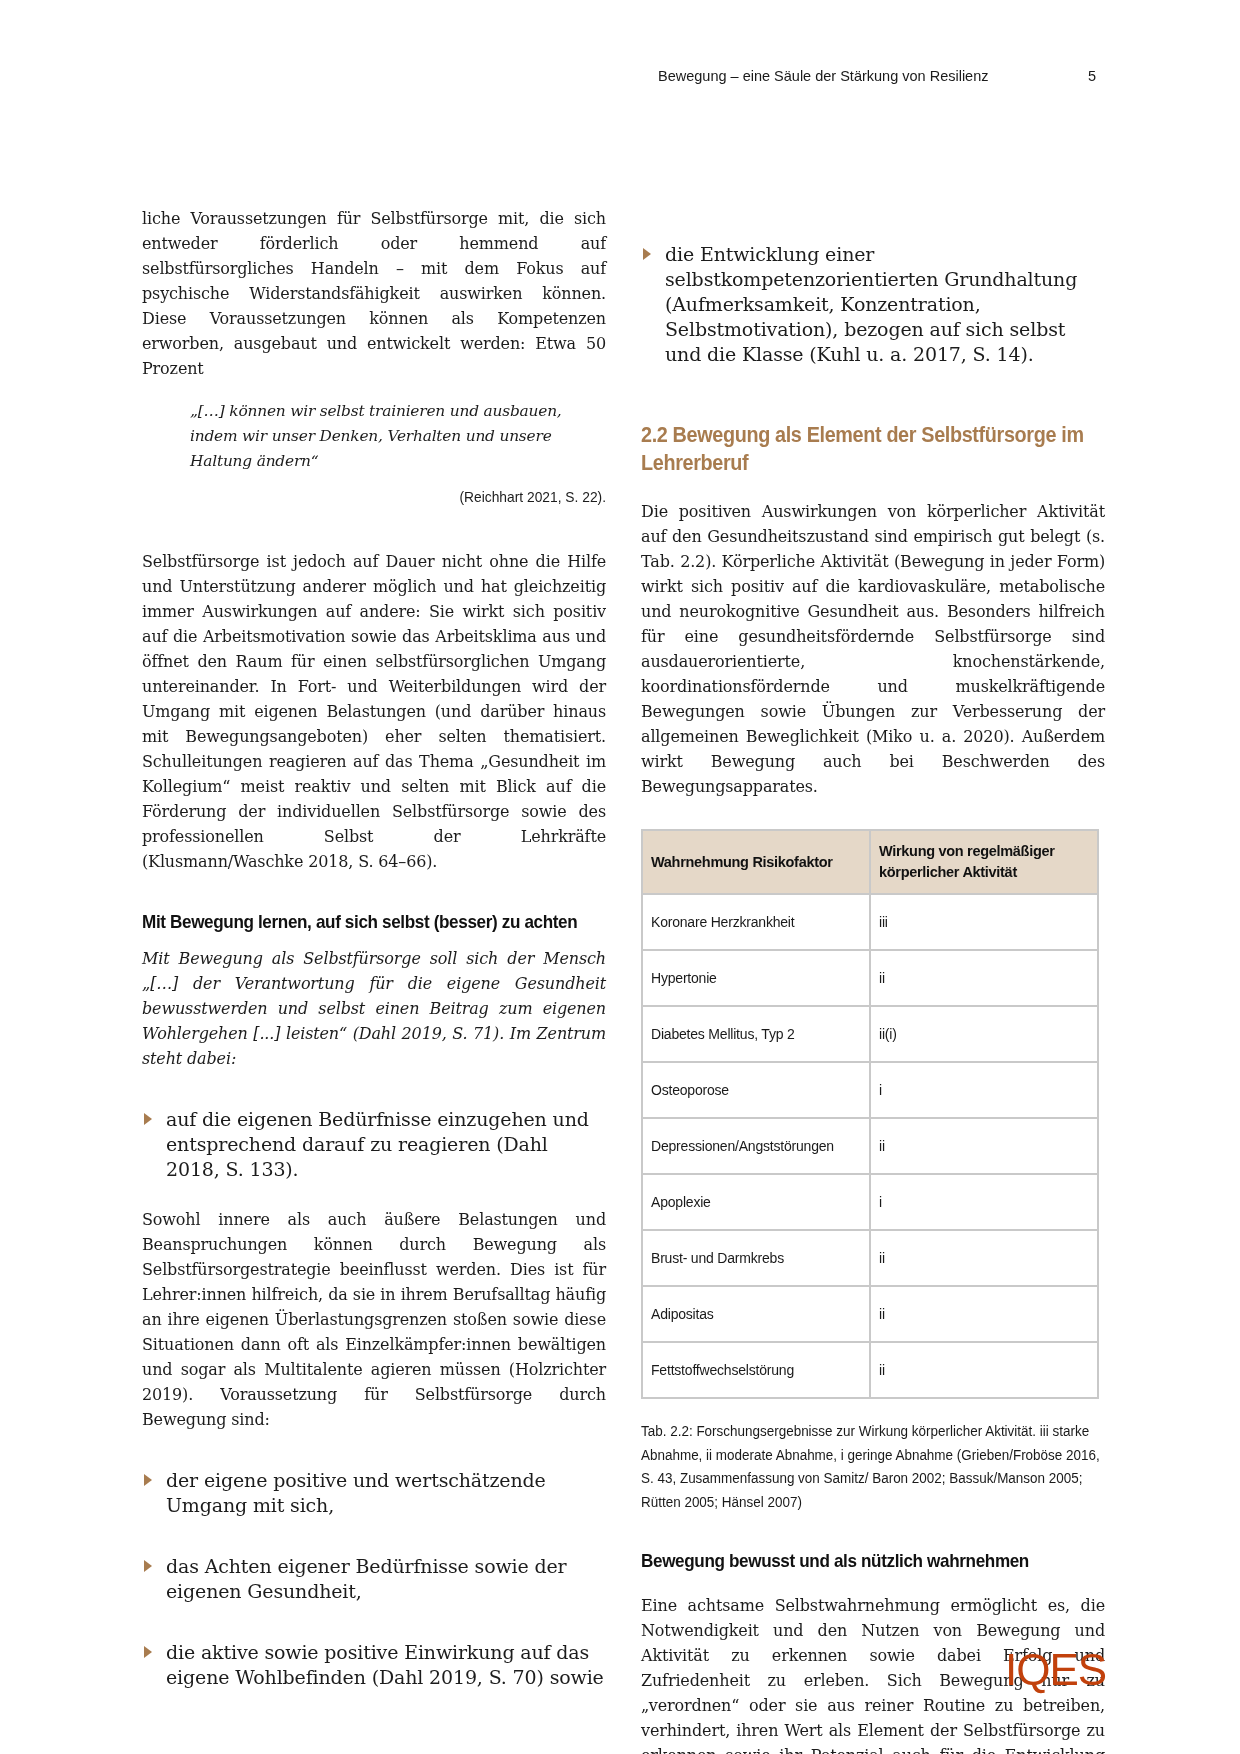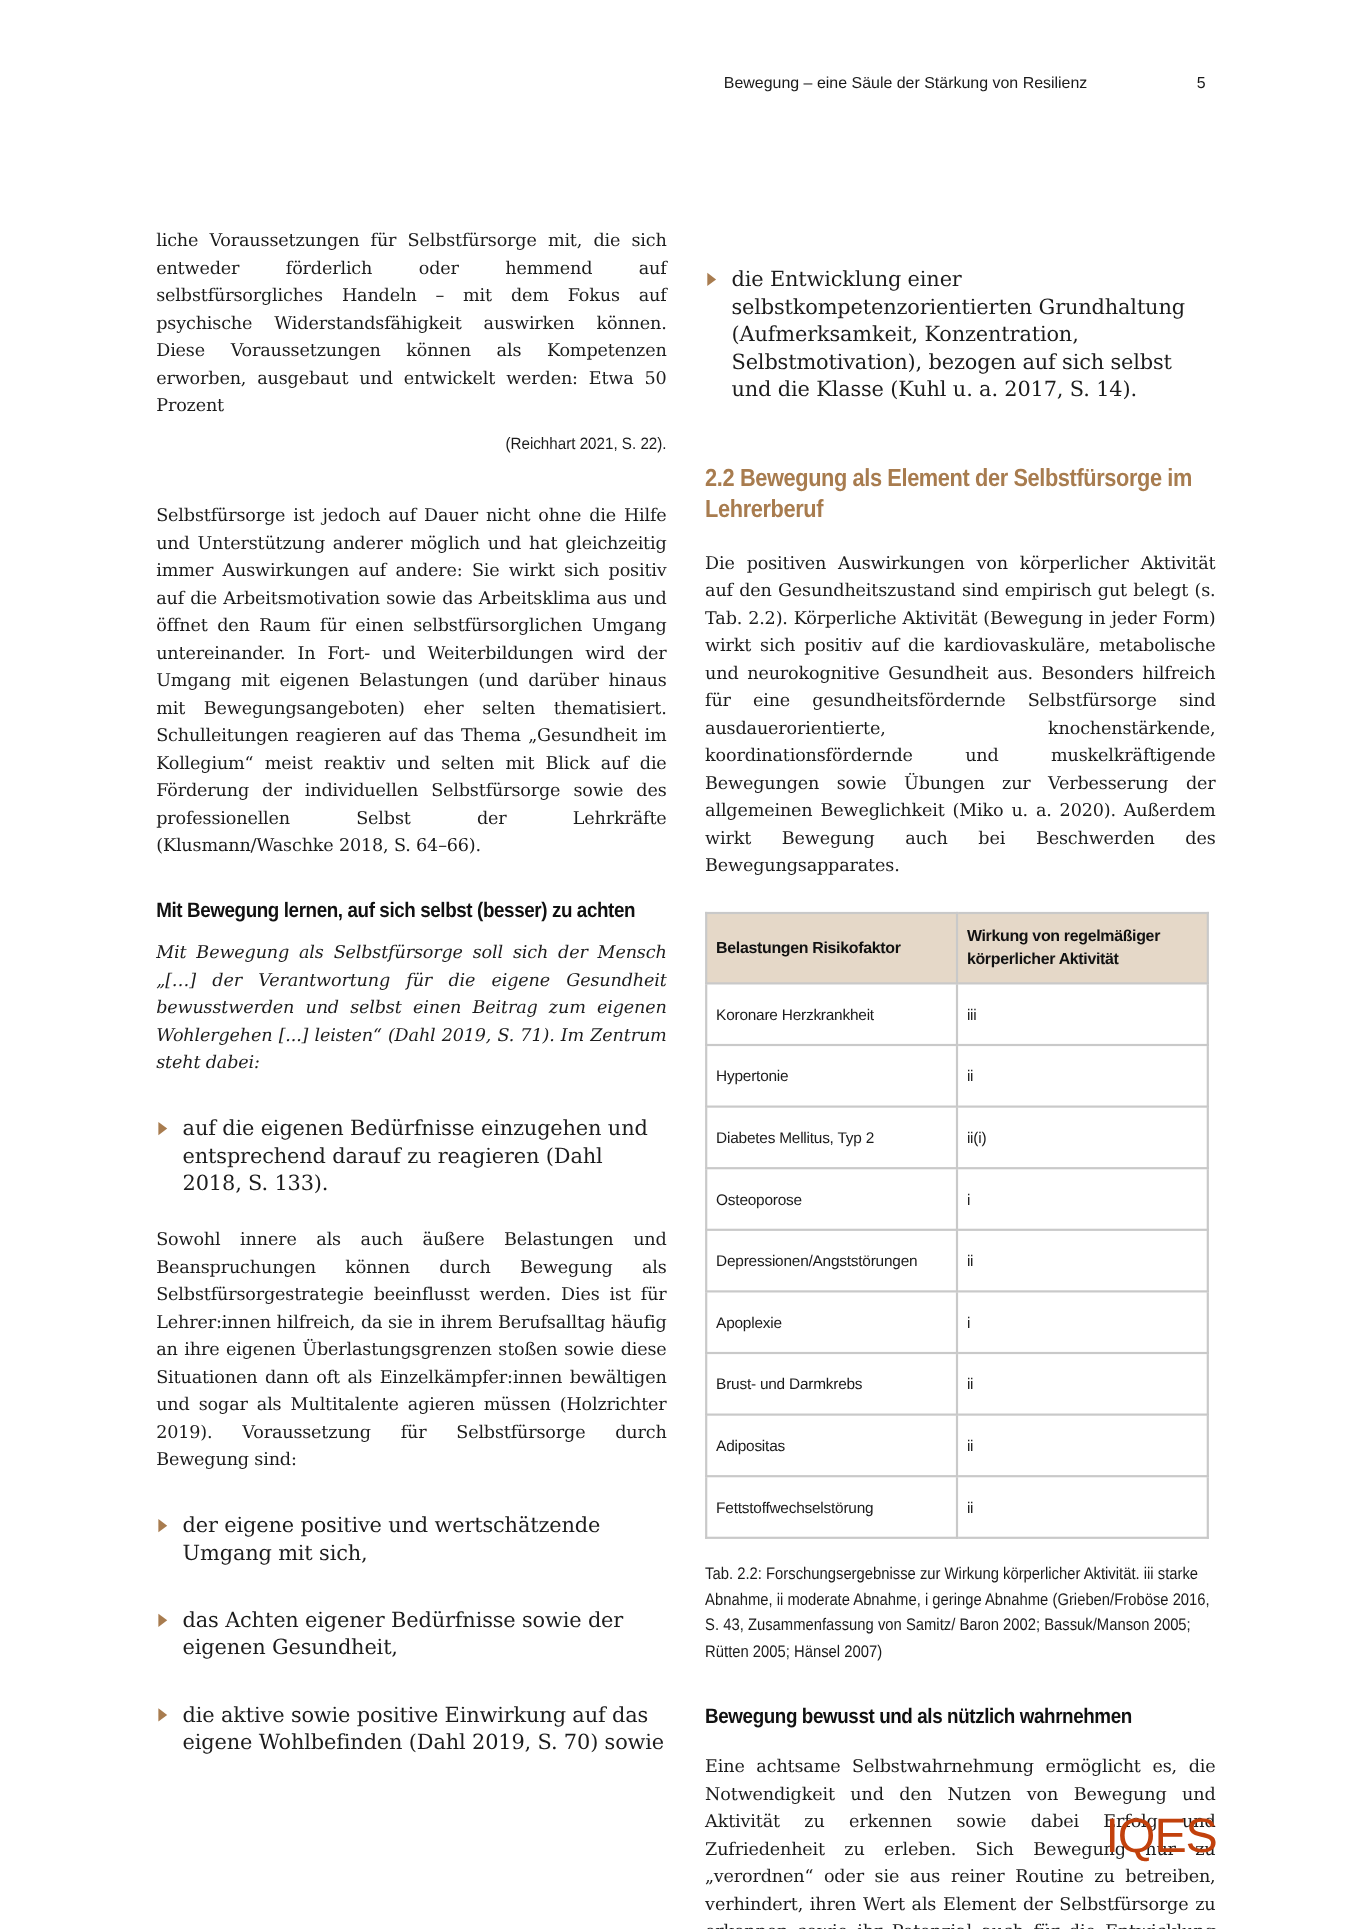--- a/index.html
+++ b/index.html
@@ -37,20 +37,21 @@
 <body>
 
 <div class="page">
 
   <div class="running-head">Bewegung – eine Säule der Stärkung von Resilienz</div>
   <div class="page-number">5</div>
 
   <div class="col col-left">
     <p class="body-text">liche Voraussetzungen für Selbstfürsorge mit, die sich entweder förderlich oder hemmend auf selbstfürsorgliches Handeln – mit dem Fokus auf psychische Widerstandsfähigkeit auswirken können. Diese Voraussetzungen können als Kompetenzen erworben, ausgebaut und entwickelt werden: Etwa 50 Prozent</p>
 
+    <p class="quote">„[…] können wir selbst trainieren und ausbauen, indem wir unser Denken, Verhalten und unsere Haltung ändern“</p>
     <p class="quote-src">(Reichhart 2021, S. 22).</p>
 
     <p class="body-text" style="margin-top:44px;">Selbstfürsorge ist jedoch auf Dauer nicht ohne die Hilfe und Unterstützung anderer möglich und hat gleichzeitig immer Auswirkungen auf andere: Sie wirkt sich positiv auf die Arbeitsmotivation sowie das Arbeitsklima aus und öffnet den Raum für einen selbstfürsorglichen Umgang untereinander. In Fort- und Weiterbildungen wird der Umgang mit eigenen Belastungen (und darüber hinaus mit Bewegungsangeboten) eher selten thematisiert. Schulleitungen reagieren auf das Thema „Gesundheit im Kollegium“ meist reaktiv und selten mit Blick auf die Förderung der individuellen Selbstfürsorge sowie des professionellen Selbst der Lehrkräfte (Klusmann/Waschke 2018, S. 64–66).</p>
 
     <h3 class="subhead" style="margin-top:36px;">Mit Bewegung lernen, auf sich selbst (besser) zu achten</h3>
 
     <p class="body-text" style="margin-top:12px;font-style:italic;">Mit Bewegung als Selbstfürsorge soll sich der Mensch „[…] der Verantwortung für die eigene Gesundheit bewusstwerden und selbst einen Beitrag zum eigenen Wohlergehen [...] leisten“ (Dahl 2019, S. 71). Im Zentrum steht dabei:</p>
     <ul class="bullets">
       <li><span class="tri"></span><span>auf die eigenen Bedürfnisse einzugehen und entsprechend darauf zu reagieren (Dahl 2018, S. 133).</span></li>
     </ul>
@@ -68,21 +69,21 @@
       <li><span class="tri"></span><span>die Entwicklung einer selbstkompetenzorientierten Grundhaltung (Aufmerksamkeit, Konzentration, Selbstmotivation), bezogen auf sich selbst und die Klasse (Kuhl u. a. 2017, S. 14).</span></li>
     </ul>
 
     <h2 class="section-title" style="margin-top:54px;">2.2 Bewegung als Element der Selbstfürsorge im Lehrerberuf</h2>
 
     <p class="body-text" style="margin-top:22px;">Die positiven Auswirkungen von körperlicher Aktivität auf den Gesundheitszustand sind empirisch gut belegt (s. Tab. 2.2). Körperliche Aktivität (Bewegung in jeder Form) wirkt sich positiv auf die kardiovaskuläre, metabolische und neurokognitive Gesundheit aus. Besonders hilfreich für eine gesundheitsfördernde Selbstfürsorge sind ausdauerorientierte, knochenstärkende, koordinationsfördernde und muskelkräftigende Bewegungen sowie Übungen zur Verbesserung der allgemeinen Beweglichkeit (Miko u. a. 2020). Außerdem wirkt Bewegung auch bei Beschwerden des Bewegungsapparates.</p>
 
     <table class="risk" style="margin-top:30px;">
       <thead>
         <tr>
-          <th class="c1">Belastungen Risikofaktor</th>
+          <th class="c1">Wahrnehmung Risikofaktor</th>
           <th>Wirkung von regelmäßiger körperlicher Aktivität</th>
         </tr>
       </thead>
       <tbody id="risk-body">
           <tr>
             <td class="c1">Koronare Herzkrankheit</td>
             <td>iii</td>
           </tr>
           <tr>
             <td class="c1">Hypertonie</td>

